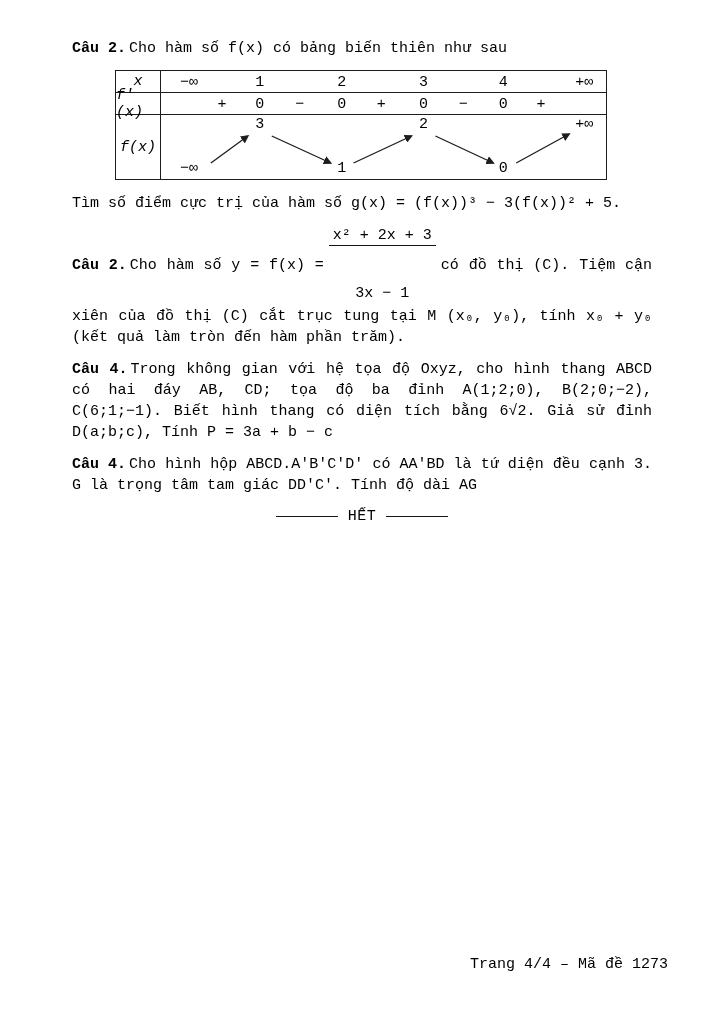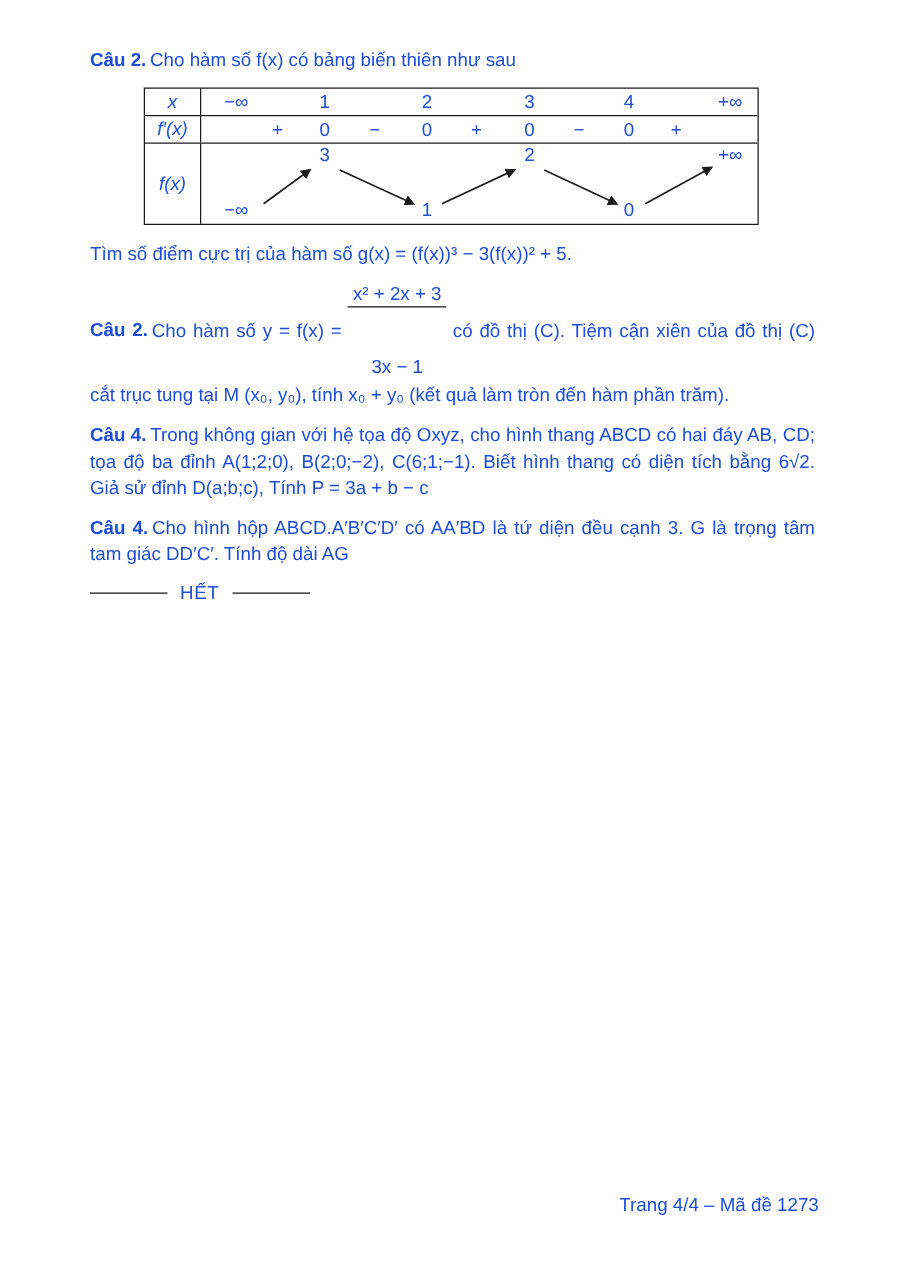--- a/index.html
+++ b/index.html
@@ -1,22 +1,22 @@
 <!DOCTYPE html>
 <html><head>
 <meta charset="utf-8">
 <style>
   html,body{margin:0;padding:0;background:#e8e8e8;}
   .doc{
     position:relative;
     width:724px;height:1024px;
     background:#ffffff;
-    font-family:Liberation Sans, sans-serif;
+    font-family:Liberation Mono, monospace;
     font-size:15px;
-    color:#1d4ed8;
+    color:#000000;
     box-sizing:border-box;
     padding:38px 72px 0 72px;
     margin:0 auto;
     overflow:hidden;
   }
   .para{margin:0 0 11px 0;line-height:21px;text-align:justify;}
   .qlabel{font-weight:bold;margin-right:3px;}
 
   
   .bbt{
@@ -47,26 +47,26 @@
   
   .frac{
     display:inline-flex;flex-direction:column;
     vertical-align:middle;text-align:center;
     margin:1px 5px 3px 5px;line-height:19px;gap:38px;
   }
   .frac .num{border-bottom:1.2px solid #151515;padding:0 4px;}
   .frac .den{padding:0 4px;}
 
   
-  .het{display:flex;align-items:center;margin:12px 0 7px 0;gap:10px;}
+  .het{display:flex;align-items:center;justify-content:center;margin:12px 0 7px 0;gap:10px;}
   .hline{width:62px;height:1.4px;background:#151515;}
   .het-text{letter-spacing:0.5px;}
   .note{margin:0;text-align:center;font-style:italic;line-height:21px;}
 
-  .page-footer{position:absolute;right:69px;bottom:50px;line-height:18px;}
+  .page-footer{position:absolute;right:56px;bottom:50px;line-height:18px;}
 </style>
 </head>
 <body>
 
 <div class="doc">
 
   <p class="para">
     <span class="qlabel">Câu 2.</span><span>Cho hàm số f(x) có bảng biến thiên như sau</span>
   </p>
 

